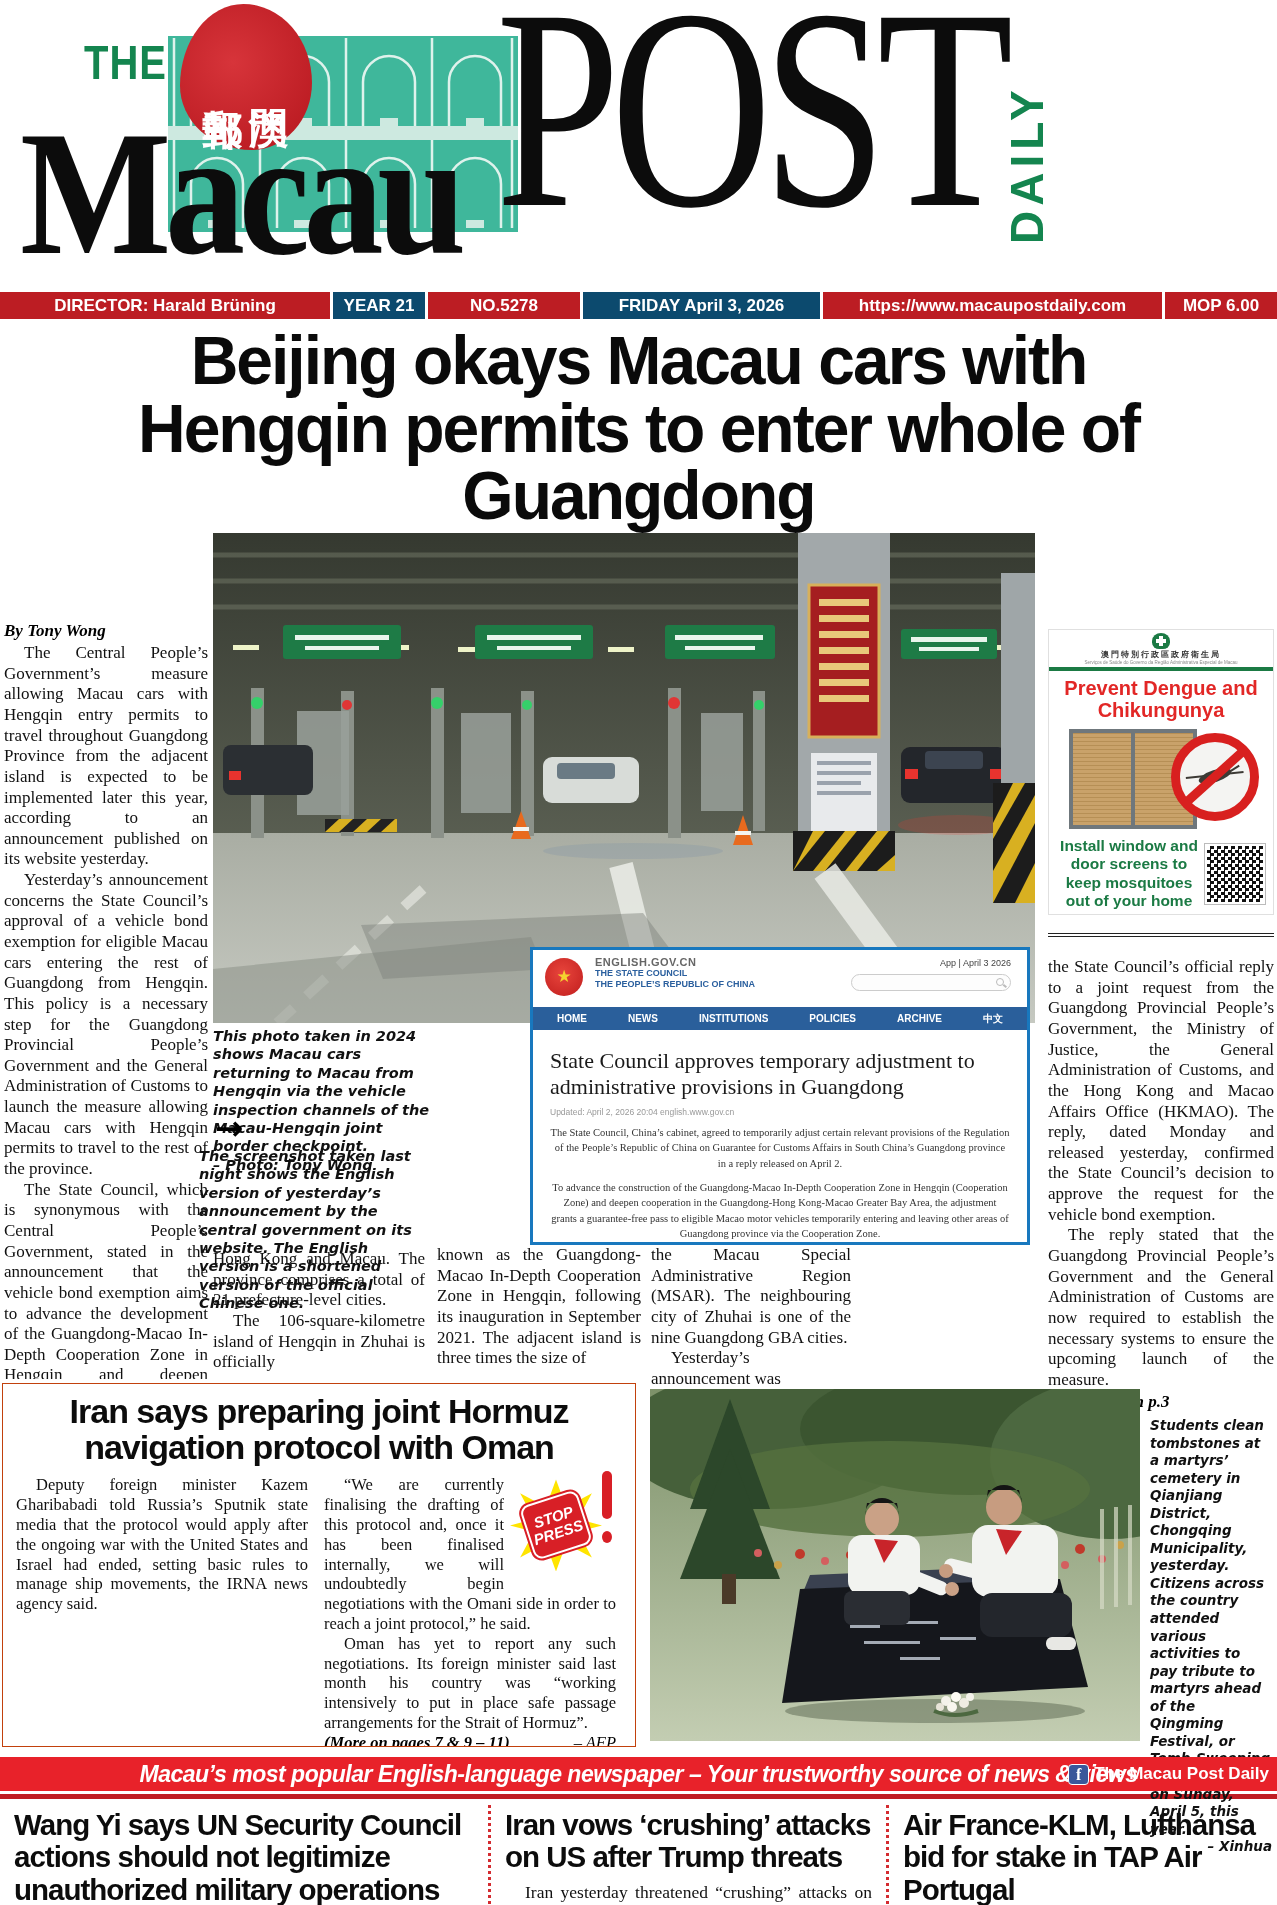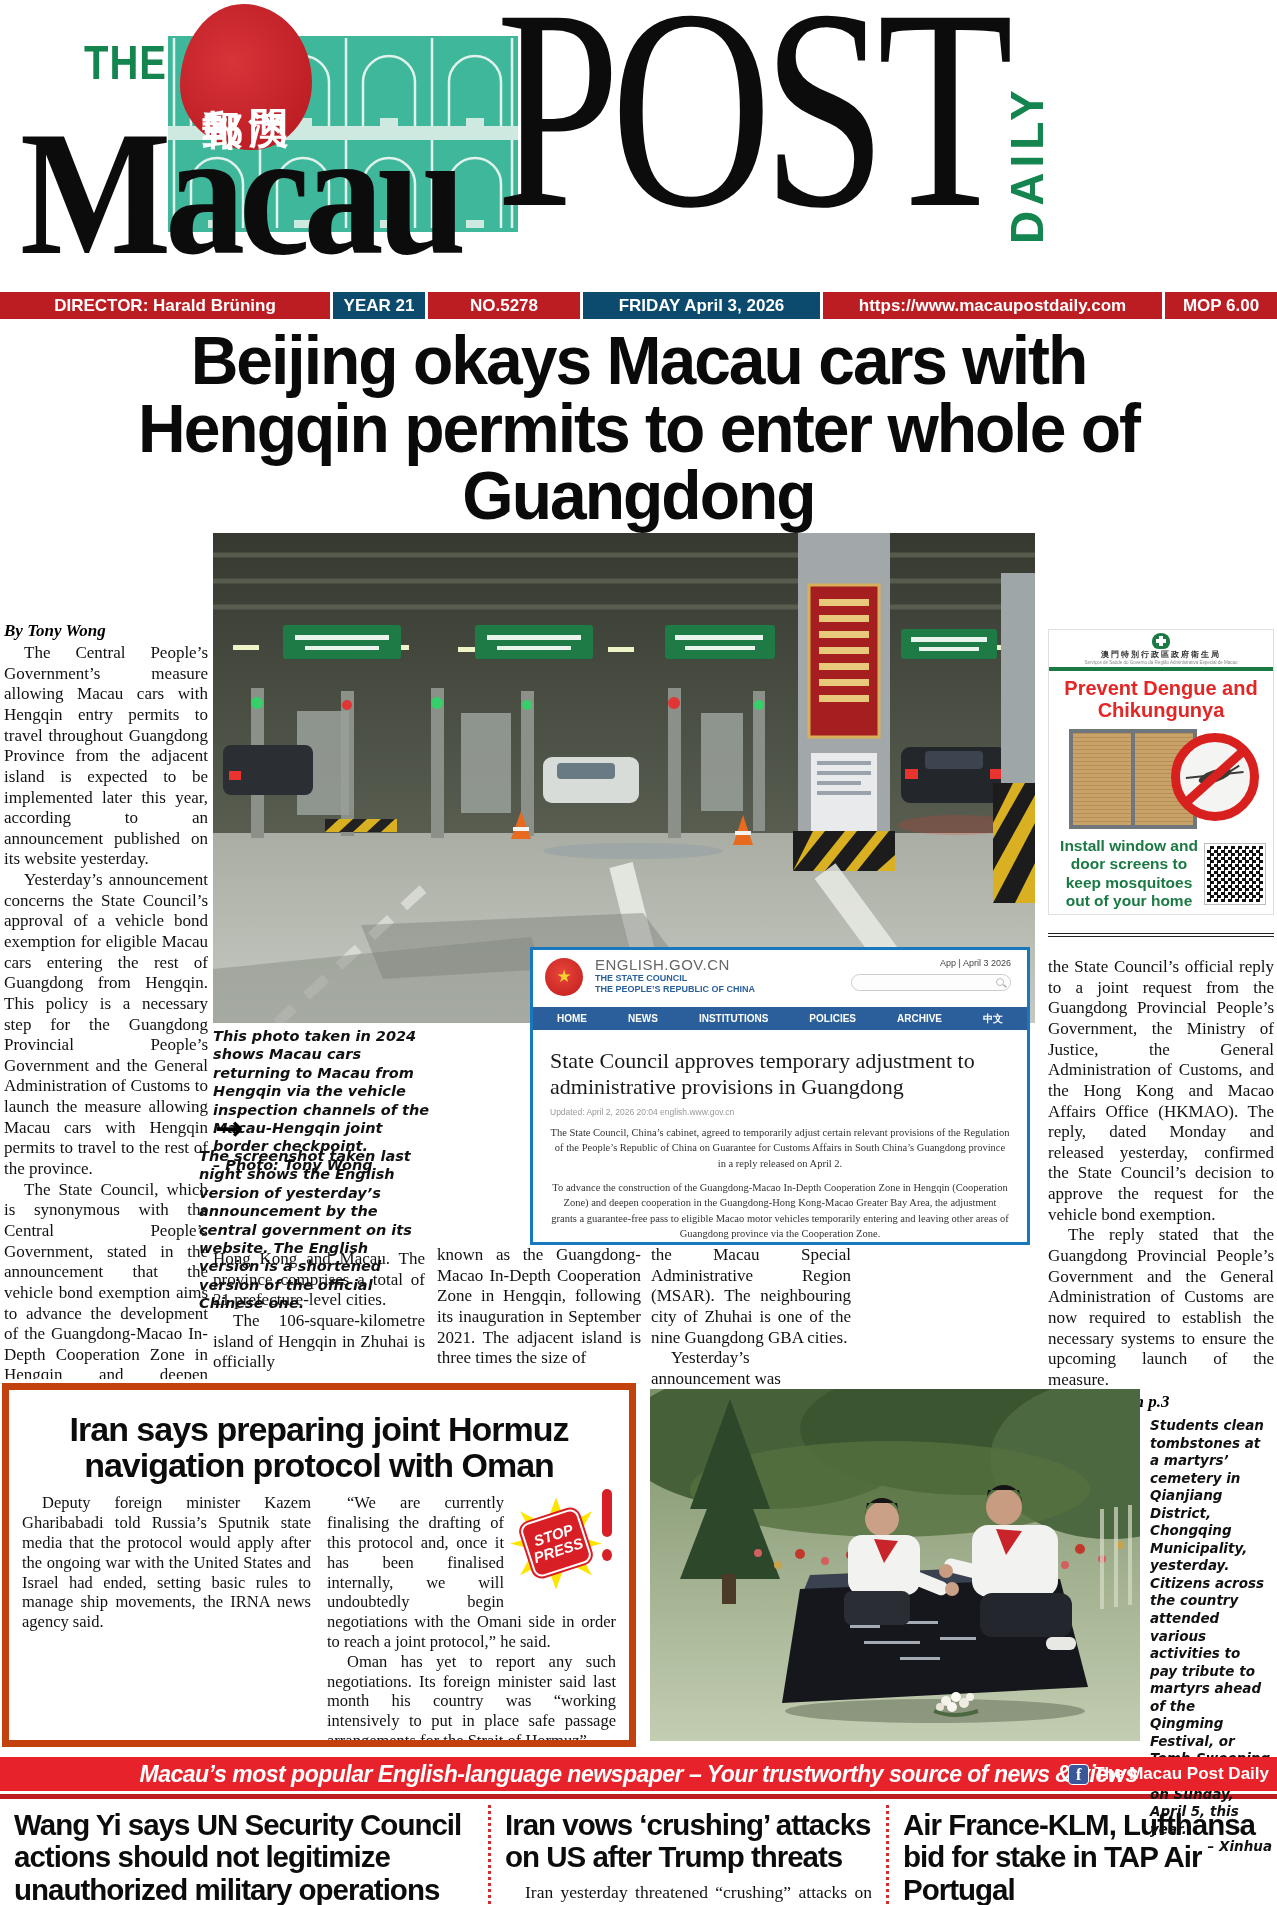--- a/index.html
+++ b/index.html
@@ -65,35 +65,35 @@
   .mosq::after{content:"";position:absolute;left:-8px;top:9px;width:52px;height:2px;background:#3c3a35;transform:rotate(-14deg)}
   .ad-bottom{display:flex;align-items:center;gap:4px;padding:2px 8px 4px}
   .ad-msg{flex:1;color:#1b7a44;font-weight:bold;font-size:15.5px;line-height:1.18}
   .ad-qr{width:60px;height:60px;background:repeating-conic-gradient(#111 0% 25%,#fff 0% 50%) 0 0/7px 7px;border:2px solid #fff;outline:1px solid #bbb}
 
   
   .webshot{position:absolute;left:530px;top:414px;width:500px;height:298px;background:#fff;border:3px solid #1878be;overflow:hidden}
   .ws-head{position:relative;height:57px;padding:6px 10px 0 10px}
   .ws-emblem{position:absolute;left:12px;top:8px;width:38px;height:38px;border-radius:50%;background:radial-gradient(circle at 45% 40%,#e8453c,#c01d1d);color:#f4d22f;font-size:17px;text-align:center;line-height:38px}
   .ws-id{margin-left:52px}
-  .ws-site{font-weight:normal;font-size:15px;color:#666;letter-spacing:.5px}
+  .ws-site{font-weight:bold;font-size:11px;color:#666;letter-spacing:.5px}
   .ws-org{font-weight:bold;font-size:9px;color:#2a5f9e;line-height:1.25}
   .ws-right{position:absolute;right:16px;top:8px;font-size:9px;color:#444}
   .ws-search{position:absolute;right:16px;top:24px;width:160px;height:17px;border:1px solid #ccc;border-radius:9px;background:#fdfdfd}
   .ws-mag{position:absolute;right:6px;top:3px;width:8px;height:8px;border:1.5px solid #bbb;border-radius:50%}
   .ws-mag::after{content:"";position:absolute;left:6px;top:6px;width:4px;height:1.5px;background:#bbb;transform:rotate(40deg)}
   .ws-nav{background:#2a5f9b;height:23px;display:flex;justify-content:space-between;align-items:center;padding:0 24px;color:#fff;font-weight:bold;font-size:10px}
   .ws-body{padding:8px 17px 0 17px}
   .ws-title{font-family:"Liberation Serif",serif;font-size:22px;line-height:1.18;color:#1a1a1a;margin:10px 0 7px}
   .ws-meta{font-size:8.5px;color:#999}
   .ws-p{font-family:"Liberation Serif",serif;font-size:10.5px;line-height:1.48;color:#333;margin-top:8px;text-align:center}
 
   
   .middle{position:relative;height:372px}
-  .iranbox{position:absolute;left:2px;top:4px;width:634px;height:364px;border:7px solid #c2410c;padding:20px 13px;overflow:hidden}
+  .iranbox{position:absolute;left:2px;top:4px;width:634px;height:364px;border:1px solid #c2410c;padding:8px 13px;overflow:hidden}
   .iran-h{font-weight:bold;font-size:34px;line-height:1.05;letter-spacing:-1px;text-align:center;max-width:570px;margin:2px auto 10px;color:#0c0c0c}
   .iran-cols{display:flex;gap:16px}
   .iran-col{width:292px}
   .iran-col .serifp{font-size:16.5px;line-height:1.2}
   .stamp{float:right;width:106px;height:102px;position:relative;margin:0 0 4px 6px}
   .burst{position:absolute;left:0;top:4px;width:92px;height:92px;background:#ffe400;clip-path:polygon(50% 0%,61% 30%,89% 15%,74% 43%,100% 50%,74% 57%,89% 85%,61% 70%,50% 100%,39% 70%,11% 85%,26% 57%,0% 50%,26% 43%,11% 15%,39% 30%)}
   .stamp-sq{position:absolute;left:16px;top:22px;width:60px;height:56px;background:#d81f26;border-radius:9px;transform:rotate(-18deg);display:flex;flex-direction:column;justify-content:center;align-items:center;color:#fff;font-weight:bold;font-style:italic;font-size:15px;line-height:1.05;border:2px solid #fff;box-shadow:0 0 0 2px #d81f26}
   .stamp-ex{position:absolute;right:2px;top:-4px;width:14px;height:74px}
   .stamp-ex::before{content:"";position:absolute;left:2px;top:0;width:10px;height:48px;background:#d81f26;border-radius:5px}
   .stamp-ex::after{content:"";position:absolute;left:2px;bottom:2px;width:10px;height:12px;background:#d81f26;border-radius:50%}

